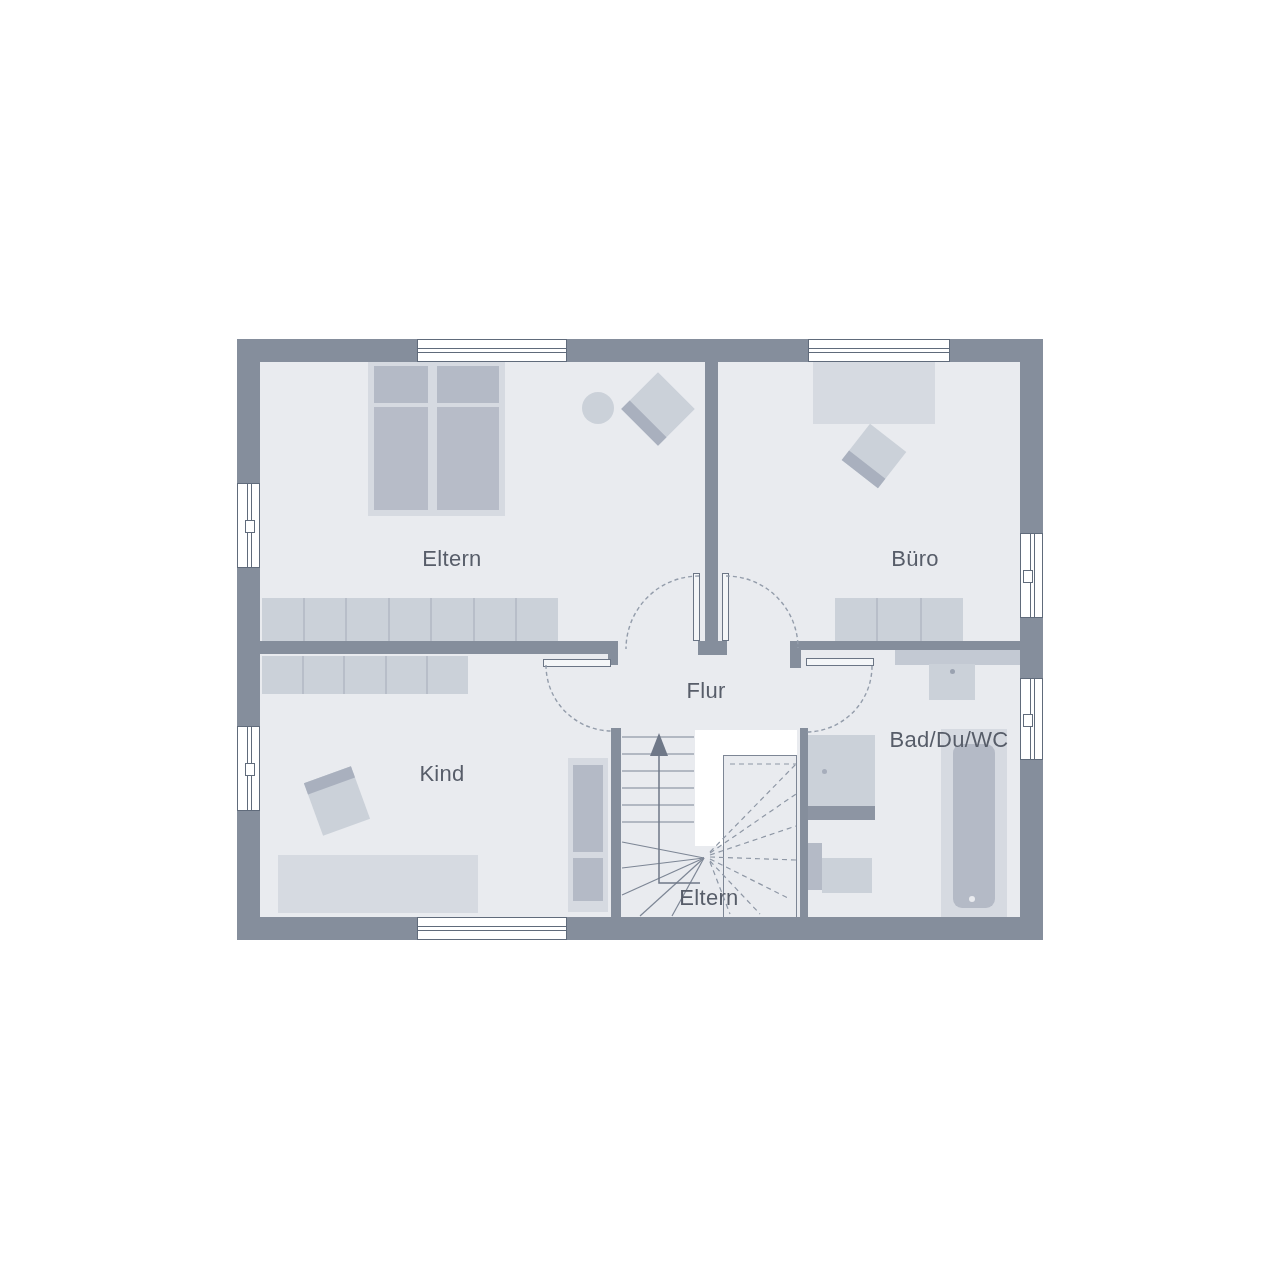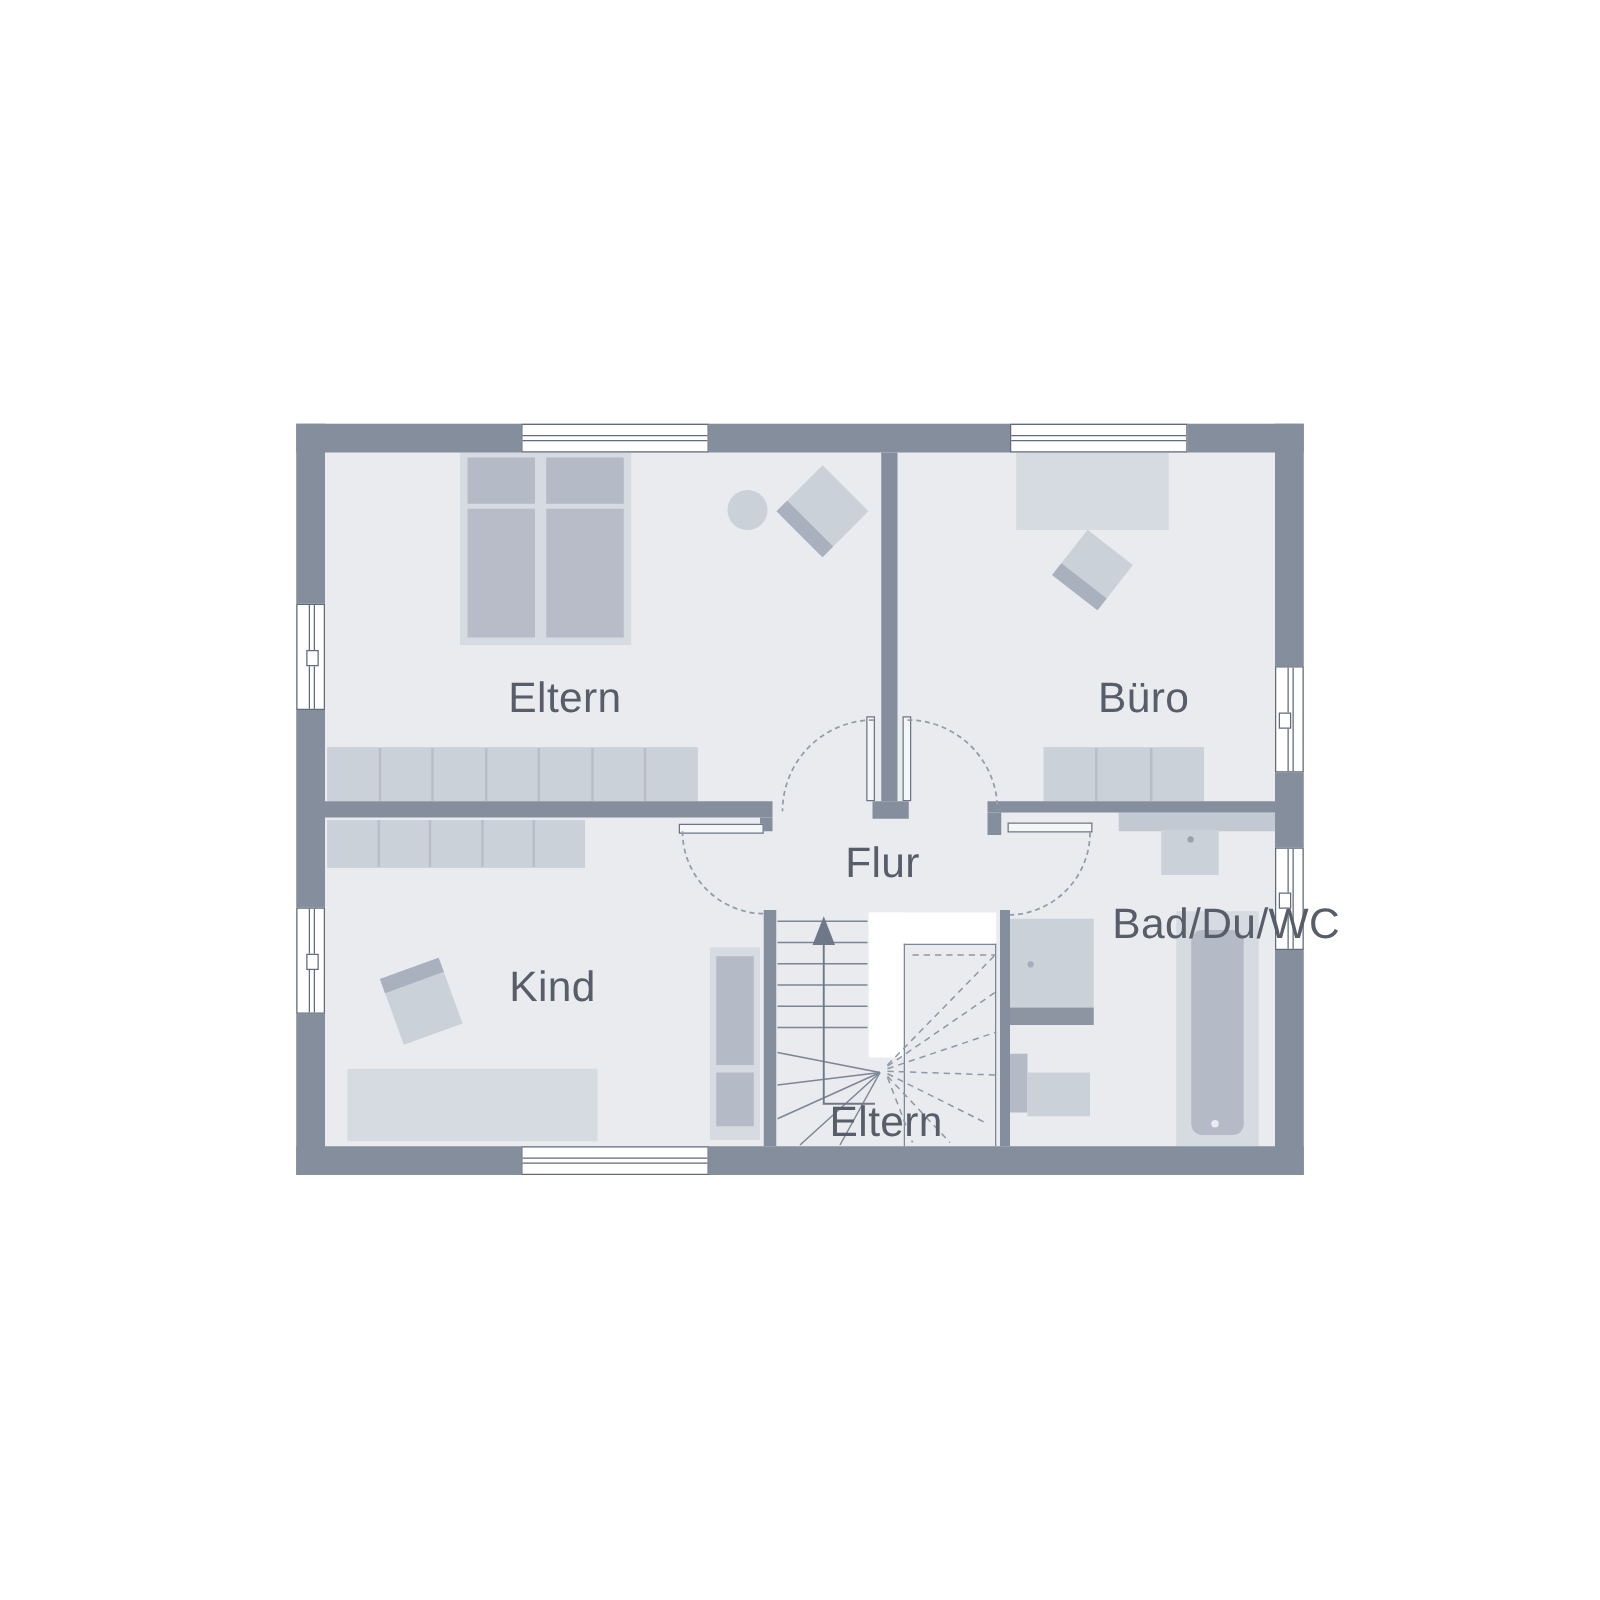--- a/index.html
+++ b/index.html
@@ -12,21 +12,21 @@
   .partition{background:#8d95a3;}
   .furn-light{background:#d6dae1;}
   .furn-mid{background:#cbd1d9;}
   .furn-dark{background:#b4bac6;}
   .void{background:#ffffff;}
   .window{background:#ffffff;border:1px solid #606b7b;box-sizing:border-box;}
   .wline-h{position:absolute;left:0;right:0;height:1px;background:#606b7b;}
   .wline-v{position:absolute;top:0;bottom:0;width:1px;background:#606b7b;}
   .whandle{position:absolute;border:1px solid #606b7b;background:#ffffff;box-sizing:border-box;}
   .door{background:#f4f6f8;border:1px solid #6b7585;box-sizing:border-box;}
-  .label{position:absolute;color:#575d69;font-size:34px;white-space:nowrap;
+  .label{position:absolute;color:#575d69;font-size:22px;white-space:nowrap;
          transform:translate(-50%,-50%);letter-spacing:.3px;text-align:center;}
   .grid7{display:grid;grid-template-columns:repeat(7,1fr);gap:2px;background:#b8bec9;}
   .grid5{display:grid;grid-template-columns:repeat(5,1fr);gap:2px;background:#b8bec9;}
   .grid3{display:grid;grid-template-columns:repeat(3,1fr);gap:2px;background:#b8bec9;}
   .cell{background:#cbd1d9;}
   .chair{position:absolute;background:#cbd1d9;}
   .chair .back{position:absolute;left:0;right:0;height:12px;background:#a9b0be;}
   .upper-flight{position:absolute;border-top:1px solid #7d8695;border-left:1px solid #7d8695;
                 border-right:1px solid #7d8695;box-sizing:border-box;}
   svg{position:absolute;left:0;top:0;pointer-events:none;}
@@ -188,17 +188,17 @@
 
     <g>
       <polyline points="700,883 659,883 659,752" fill="none" stroke="#6f7888" stroke-width="1.5"></polyline>
       <polygon points="659,733 650,756 668,756" fill="#6f7888"></polygon>
     </g>
   </svg>
 
   <div class="label" style="left:452px;top:559px;">Eltern</div>
   <div class="label" style="left:915px;top:559px;">Büro</div>
   <div class="label" style="left:706px;top:691px;">Flur</div>
-  <div class="label" style="left:442px;top:790px;">Kind</div>
-  <div class="label" style="left:949px;top:740px;margin-left:32px;">Bad/Du/WC</div>
+  <div class="label" style="left:442px;top:774px;">Kind</div>
+  <div class="label" style="left:949px;top:740px;">Bad/Du/WC</div>
   <div class="label" style="left:709px;top:898px;">Eltern</div>
 
 </div>
 
 </body></html>

